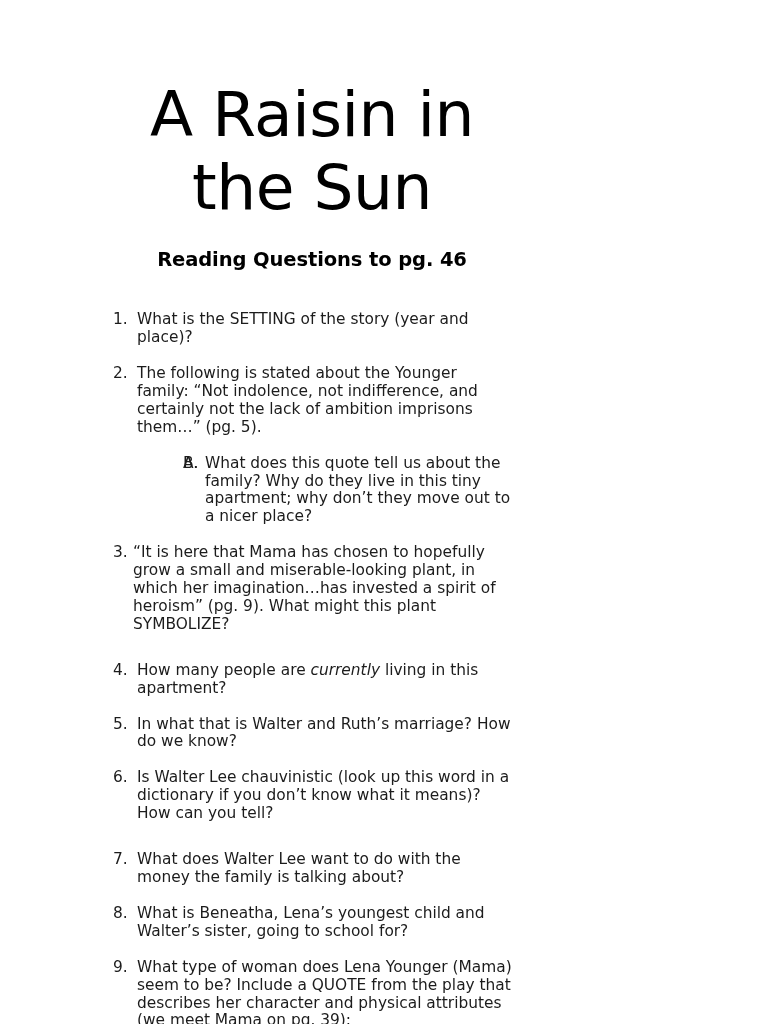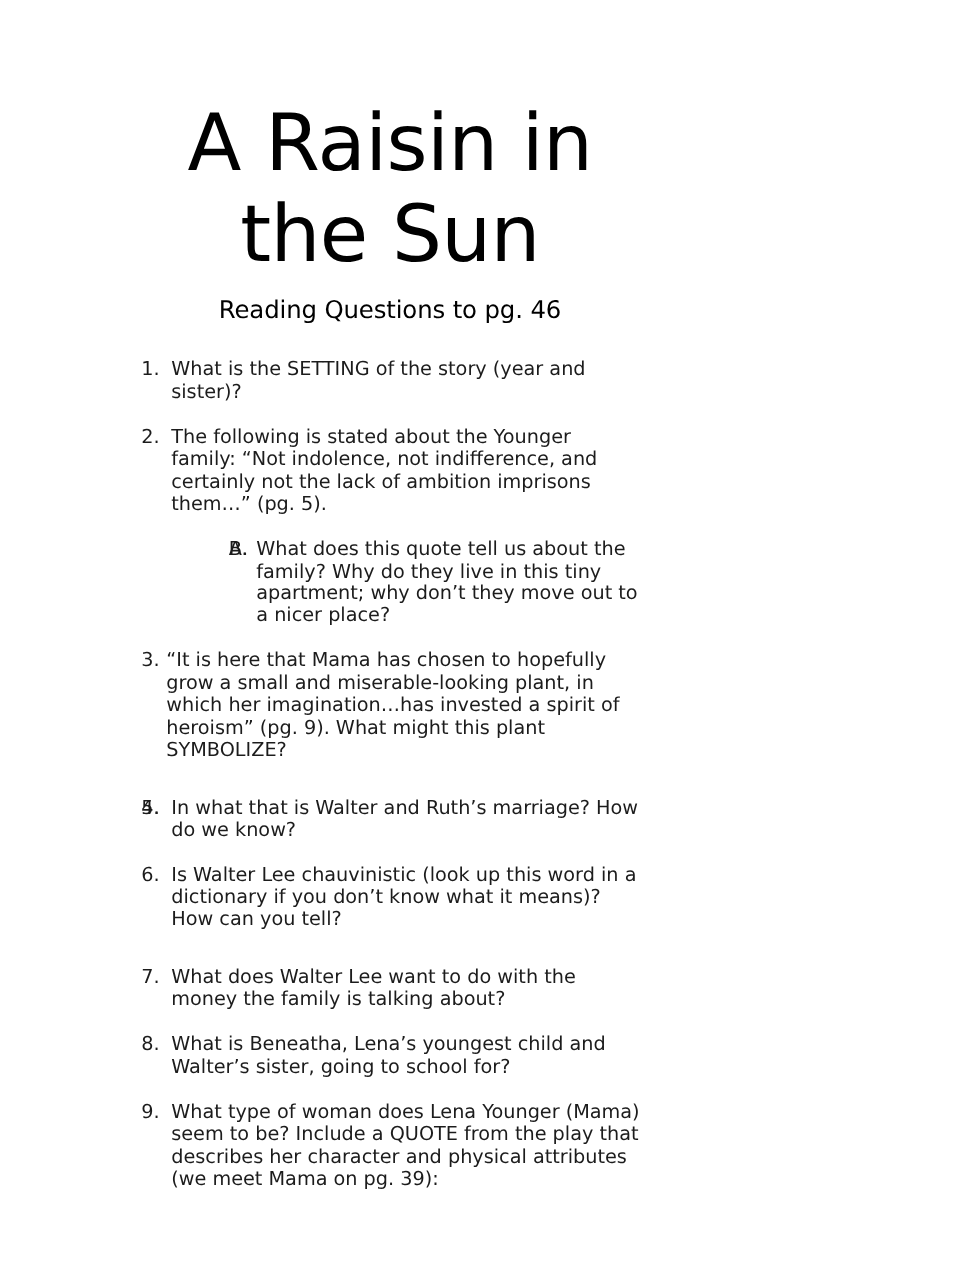--- a/index.html
+++ b/index.html
@@ -31,23 +31,23 @@
     line-height: 1.16;
     text-align: center;
     margin: 0;
     padding: 78px 120px 0 120px;
     letter-spacing: -0.5px;
     color: #000000;
   }
 
   .doc-subtitle {
     font-size: 19.5px;
-    font-weight: 400;
+    font-weight: 700;
     text-align: center;
-    margin: 0;
+    margin: 12px;
     padding: 12px 0 0 0;
     color: #000000;
     letter-spacing: -0.1px;
   }
 
   .questions {
     margin: 0;
     padding: 28px 112px 0 113px;
   }
 
@@ -116,21 +116,21 @@
 
 <div class="page">
 
   <h1 class="doc-title">A Raisin in the Sun</h1>
   <h2 class="doc-subtitle">Reading Questions to pg. 46</h2>
 
   <div class="questions">
 
     <div class="q">
       <span class="marker">1.</span>
-      <span>What is the SETTING of the story (year and sister)?</span>
+      <span>What is the SETTING of the story (year and place)?</span>
     </div>
 
     <div class="q">
       <span class="marker">2.</span>
       <span>The following is stated about the Younger family: “Not indolence, not indifference, and certainly not the lack of ambition imprisons them…” (pg. 5).</span>
     </div>
 
     <div class="sub-list sub-wrap">
       <div class="sub">
         <span class="marker">A.</span>
@@ -141,20 +141,21 @@
       </div>
     </div>
 
     <div class="q hang-quote">
       <span class="marker">3.</span>
       <span>“It is here that Mama has chosen to hopefully grow a small and miserable-looking plant, in which her imagination…has invested a spirit of heroism” (pg. 9). What might this plant SYMBOLIZE?</span>
     </div>
 
     <div class="q gap-before">
       <span class="marker">4.</span>
+      <span><span>How many people are </span><em>currently</em><span> living in this apartment?</span></span>
     </div>
 
     <div class="q">
       <span class="marker">5.</span>
       <span>In what that is Walter and Ruth’s marriage? How do we know?</span>
     </div>
 
     <div class="q">
       <span class="marker">6.</span>
       <span>Is Walter Lee chauvinistic (look up this word in a dictionary if you don’t know what it means)? How can you tell?</span>

